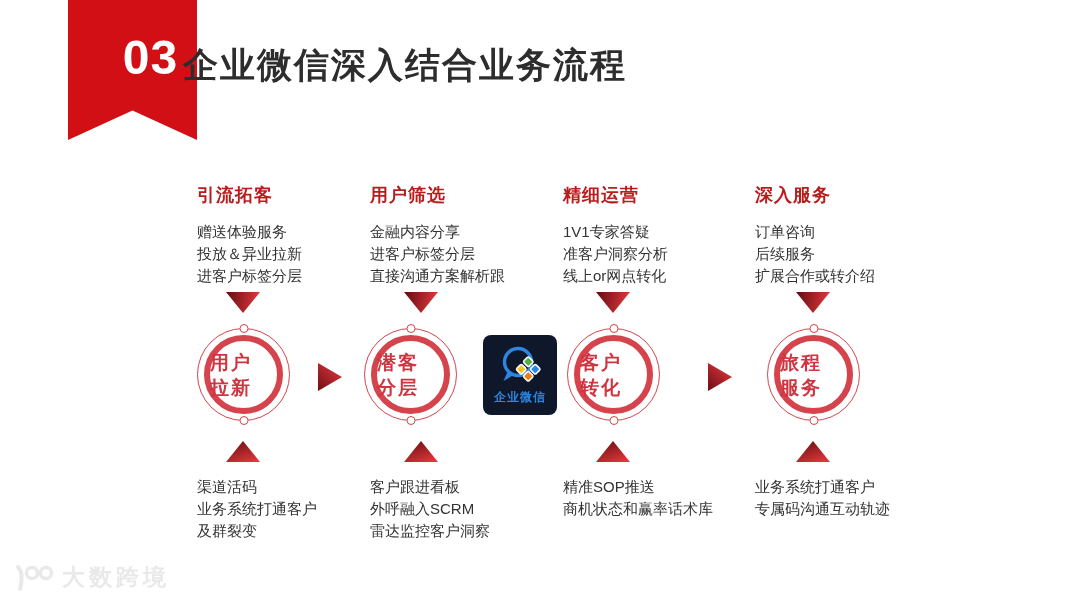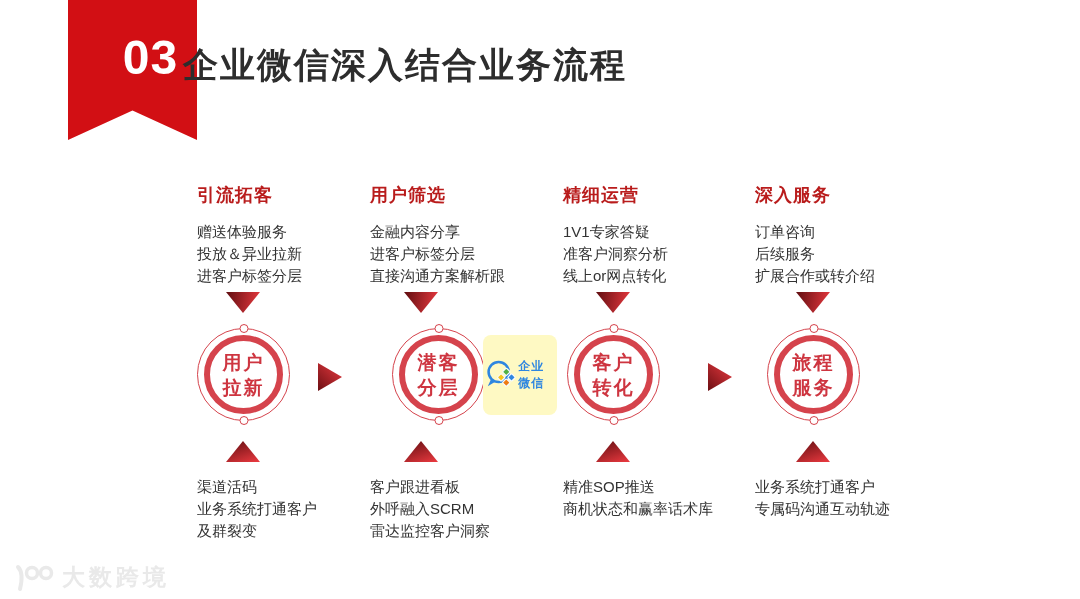--- a/index.html
+++ b/index.html
@@ -44,30 +44,30 @@
   .tri-up{top:441px;background:linear-gradient(160deg,var(--triangle-dark),var(--triangle-bright));
     clip-path:polygon(50% 0,100% 100%,0 100%);}
   .tx1{left:226px}.tx2{left:404px}.tx3{left:596px}.tx4{left:796px}
   .tri-right{position:absolute;top:363px;width:24px;height:28px;
     background:linear-gradient(45deg,#6b0f13,var(--triangle-bright));
     clip-path:polygon(0 0,100% 50%,0 100%);}
   .ax1{left:318px}.ax2{left:708px}
   
   .ring{position:absolute;top:328px;width:93px;height:93px;border:1.5px solid var(--circle-ring-red);
     border-radius:50%;box-sizing:border-box;}
-  .rx1{left:197px}.rx2{left:392px}.rx3{left:567px}.rx4{left:767px}
+  .rx1{left:197px}.rx2{left:364px}.rx3{left:567px}.rx4{left:767px}
   .node{position:absolute;width:7px;height:7px;background:#fff;border:1.5px solid var(--circle-ring-red);
     border-radius:50%;left:50%;transform:translateX(-50%);}
   .node-top{top:-5px}.node-bottom{bottom:-5px}
   .ring-inner{position:absolute;inset:6px;border:6px solid var(--circle-ring-red);border-radius:50%;
-    display:flex;flex-direction:column;align-items:center;justify-content:center;
+    display:flex;flex-direction:column;align-items:flex-start;justify-content:center;
     color:var(--circle-text-red);font-size:19px;font-weight:700;line-height:25px;letter-spacing:2px;}
   
-  .wx-card{position:absolute;left:483px;top:335px;width:74px;height:80px;background:#fef9c3;
-    border-radius:8px;display:flex;align-items:center;justify-content:center;gap:1px;}
+  .wx-card{position:absolute;left:483px;top:335px;width:74px;height:80px;background:#0f172a;
+    border-radius:8px;display:flex;flex-direction:column;align-items:center;justify-content:center;gap:1px;}
   .wx-label{color:var(--wechat-blue);font-size:12px;font-weight:700;letter-spacing:1px;}
   
   .watermark{position:absolute;left:14px;bottom:6px;display:flex;align-items:center;gap:6px;
     color:var(--watermark-gray);font-size:23px;font-weight:700;letter-spacing:4px;}
 </style>
 </head>
 <body>
 
 <div class="slide">
 

